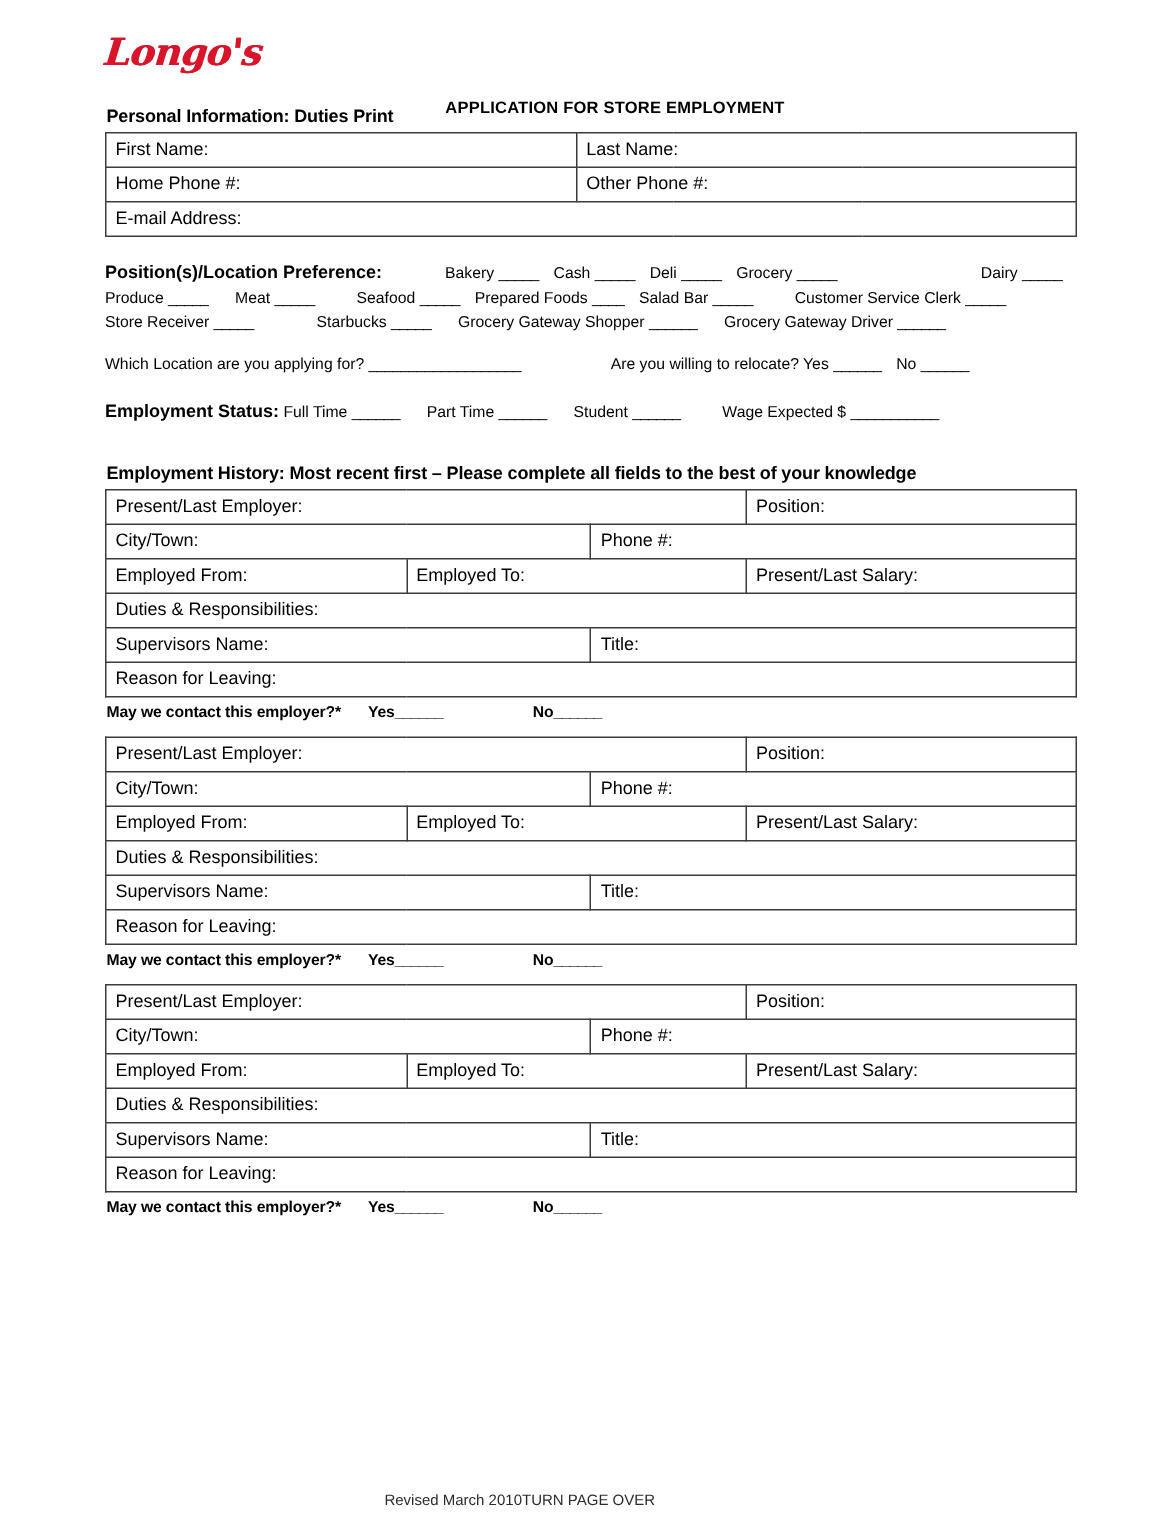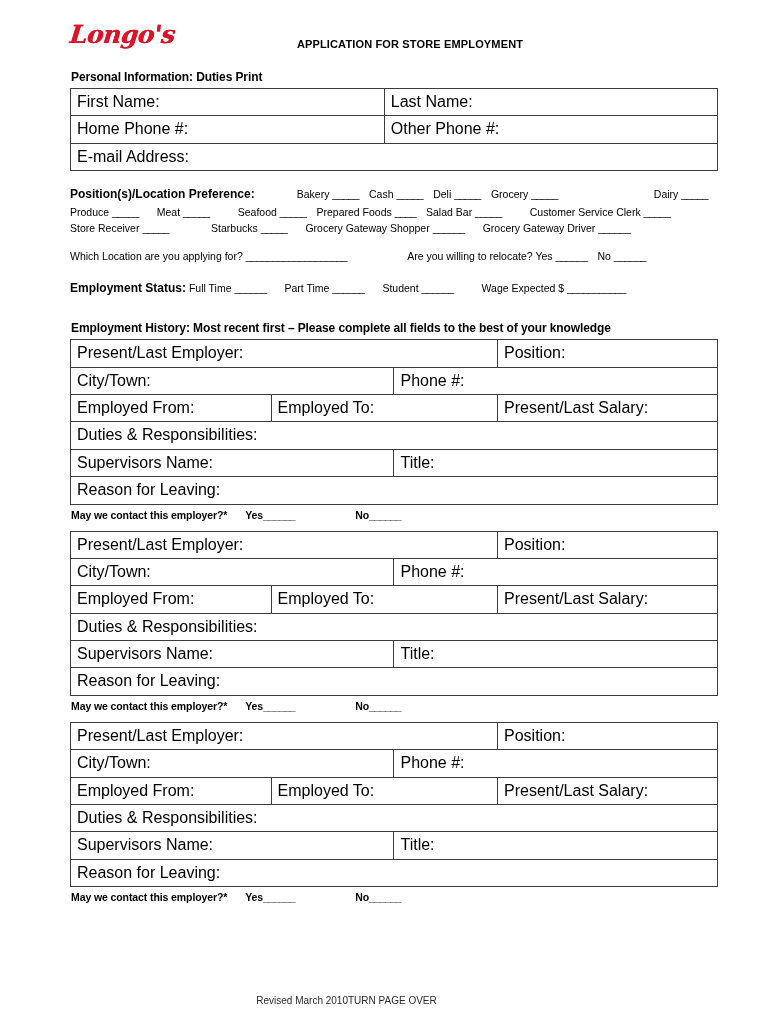--- a/index.html
+++ b/index.html
@@ -38,21 +38,21 @@
     font-size: 25px;
     letter-spacing: -0.5px;
     transform: skewX(-6deg);
     text-shadow: 0.5px 0 0 #d8152a;
     line-height: 1;
   }
   .doc-title {
     position: absolute;
     left: 0;
     right: 0;
-    top: 16px;
+    top: 44px;
     text-align: center;
     font-size: 11px;
     font-weight: bold;
     letter-spacing: 0.15px;
     padding-left: 32px;
   }
 
   
   .section-head {
     font-size: 12px;
@@ -62,21 +62,21 @@
   }
 
   
   table.form {
     width: 100%;
     border-collapse: collapse;
     table-layout: fixed;
   }
   table.form td {
     border: 1px solid #3c3c3c;
-    font-size: 16px;
+    font-size: 12px;
     padding: 4px 0 4px 6px;
     vertical-align: top;
     line-height: 1.15;
     height: 14px;
   }
   td.tall { height: 26px; }
   td.mid  { height: 20px; }
 
   
   .pref-block {

